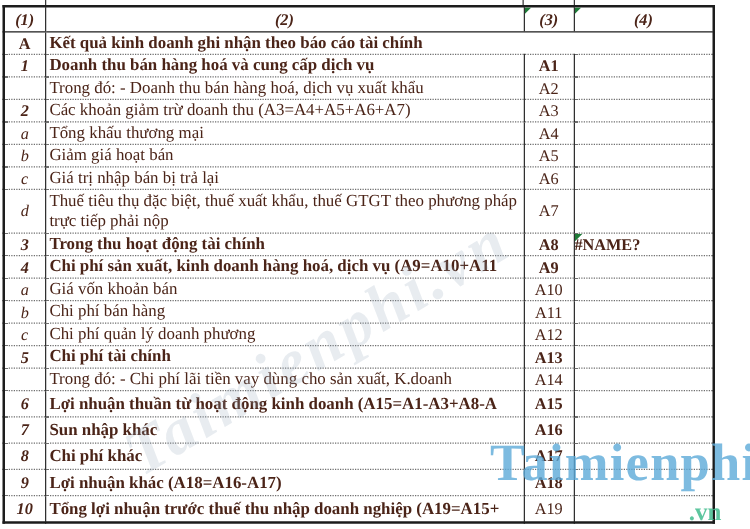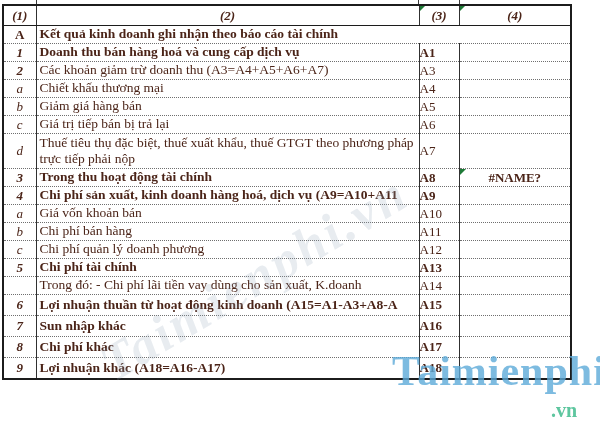--- a/index.html
+++ b/index.html
@@ -38,22 +38,22 @@
   tbody tr.late{height:21px;}
   td.no{text-align:center;}
   td.no .it{font-style:italic;}
   td.no .bi{font-style:italic;font-weight:bold;}
   td.no .b{font-weight:bold;}
   td.label{
     padding:0 3px;white-space:nowrap;font-size:13.5px;
   }
   tr.tall td.label{white-space:normal;line-height:16px;}
   td.label.bold,td.code.bold,td.value.bold{font-weight:bold;}
-  td.code{}
-  td.value{text-align:center;position:relative;}
+  td.code{text-align:center;}
+  td.value{text-align:left;position:relative;}
   .err-tri{
     position:absolute;top:0;left:0;width:0;height:0;
     border-top:6px solid #1e7a37;border-right:6px solid transparent;
   }
   th .err-tri{border-top-width:5px;border-right-width:5px;}
   
   .wm-diag{
     position:absolute;left:105px;top:338px;
     transform:rotate(-31deg);transform-origin:0 50%;
     font-size:52px;font-style:italic;font-weight:bold;
@@ -108,40 +108,46 @@
           <td class="no"><span class="b">A</span></td>
           <td class="label bold" colspan="3">Kết quả kinh doanh ghi nhận theo báo cáo tài chính</td>
         </tr>
         <tr>
           <td class="no"><span class="bi">1</span></td>
           <td class="label bold">Doanh thu bán hàng hoá và cung cấp dịch vụ</td>
           <td class="code bold">A1</td>
           <td class="value"></td>
         </tr>
         <tr>
+          <td class="no"><span></span></td>
+          <td class="label">Trong đó: - Doanh thu bán hàng hoá, dịch vụ xuất khẩu</td>
+          <td class="code">A2</td>
+          <td class="value"></td>
+        </tr>
+        <tr>
           <td class="no"><span class="bi">2</span></td>
           <td class="label">Các khoản giảm trừ doanh thu (A3=A4+A5+A6+A7)</td>
           <td class="code">A3</td>
           <td class="value"></td>
         </tr>
         <tr>
           <td class="no"><span class="it">a</span></td>
-          <td class="label">Chiết khấu thương mại</td>
+          <td class="label">Tổng khấu thương mại</td>
           <td class="code">A4</td>
           <td class="value"></td>
         </tr>
         <tr>
           <td class="no"><span class="it">b</span></td>
-          <td class="label">Giảm giá hàng bán</td>
+          <td class="label">Giảm giá hoạt bán</td>
           <td class="code">A5</td>
           <td class="value"></td>
         </tr>
         <tr>
           <td class="no"><span class="it">c</span></td>
-          <td class="label">Giá trị tiếp bán bị trả lại</td>
+          <td class="label">Giá trị nhập bán bị trả lại</td>
           <td class="code">A6</td>
           <td class="value"></td>
         </tr>
         <tr class="tall">
           <td class="no"><span class="it">d</span></td>
           <td class="label">Thuế tiêu thụ đặc biệt, thuế xuất khẩu, thuế GTGT theo phương pháp trực tiếp phải nộp</td>
           <td class="code">A7</td>
           <td class="value"></td>
         </tr>
         <tr>
@@ -203,19 +209,25 @@
           <td class="label bold">Chi phí khác</td>
           <td class="code bold">A17</td>
           <td class="value"></td>
         </tr>
         <tr class="late">
           <td class="no"><span class="bi">9</span></td>
           <td class="label bold">Lợi nhuận khác (A18=A16-A17)</td>
           <td class="code bold">A18</td>
           <td class="value"></td>
         </tr>
+        <tr class="late">
+          <td class="no"><span class="bi">10</span></td>
+          <td class="label bold">Tổng lợi nhuận trước thuế thu nhập doanh nghiệp (A19=A15+</td>
+          <td class="code">A19</td>
+          <td class="value"></td>
+        </tr>
       </tbody>
   </table>
 
   <div class="wm-diag">Taimienphi.vn</div>
   <div class="wm-main">Taimienphi</div>
   <div class="wm-vn">.vn</div>
 </div>
 
 </body></html>

